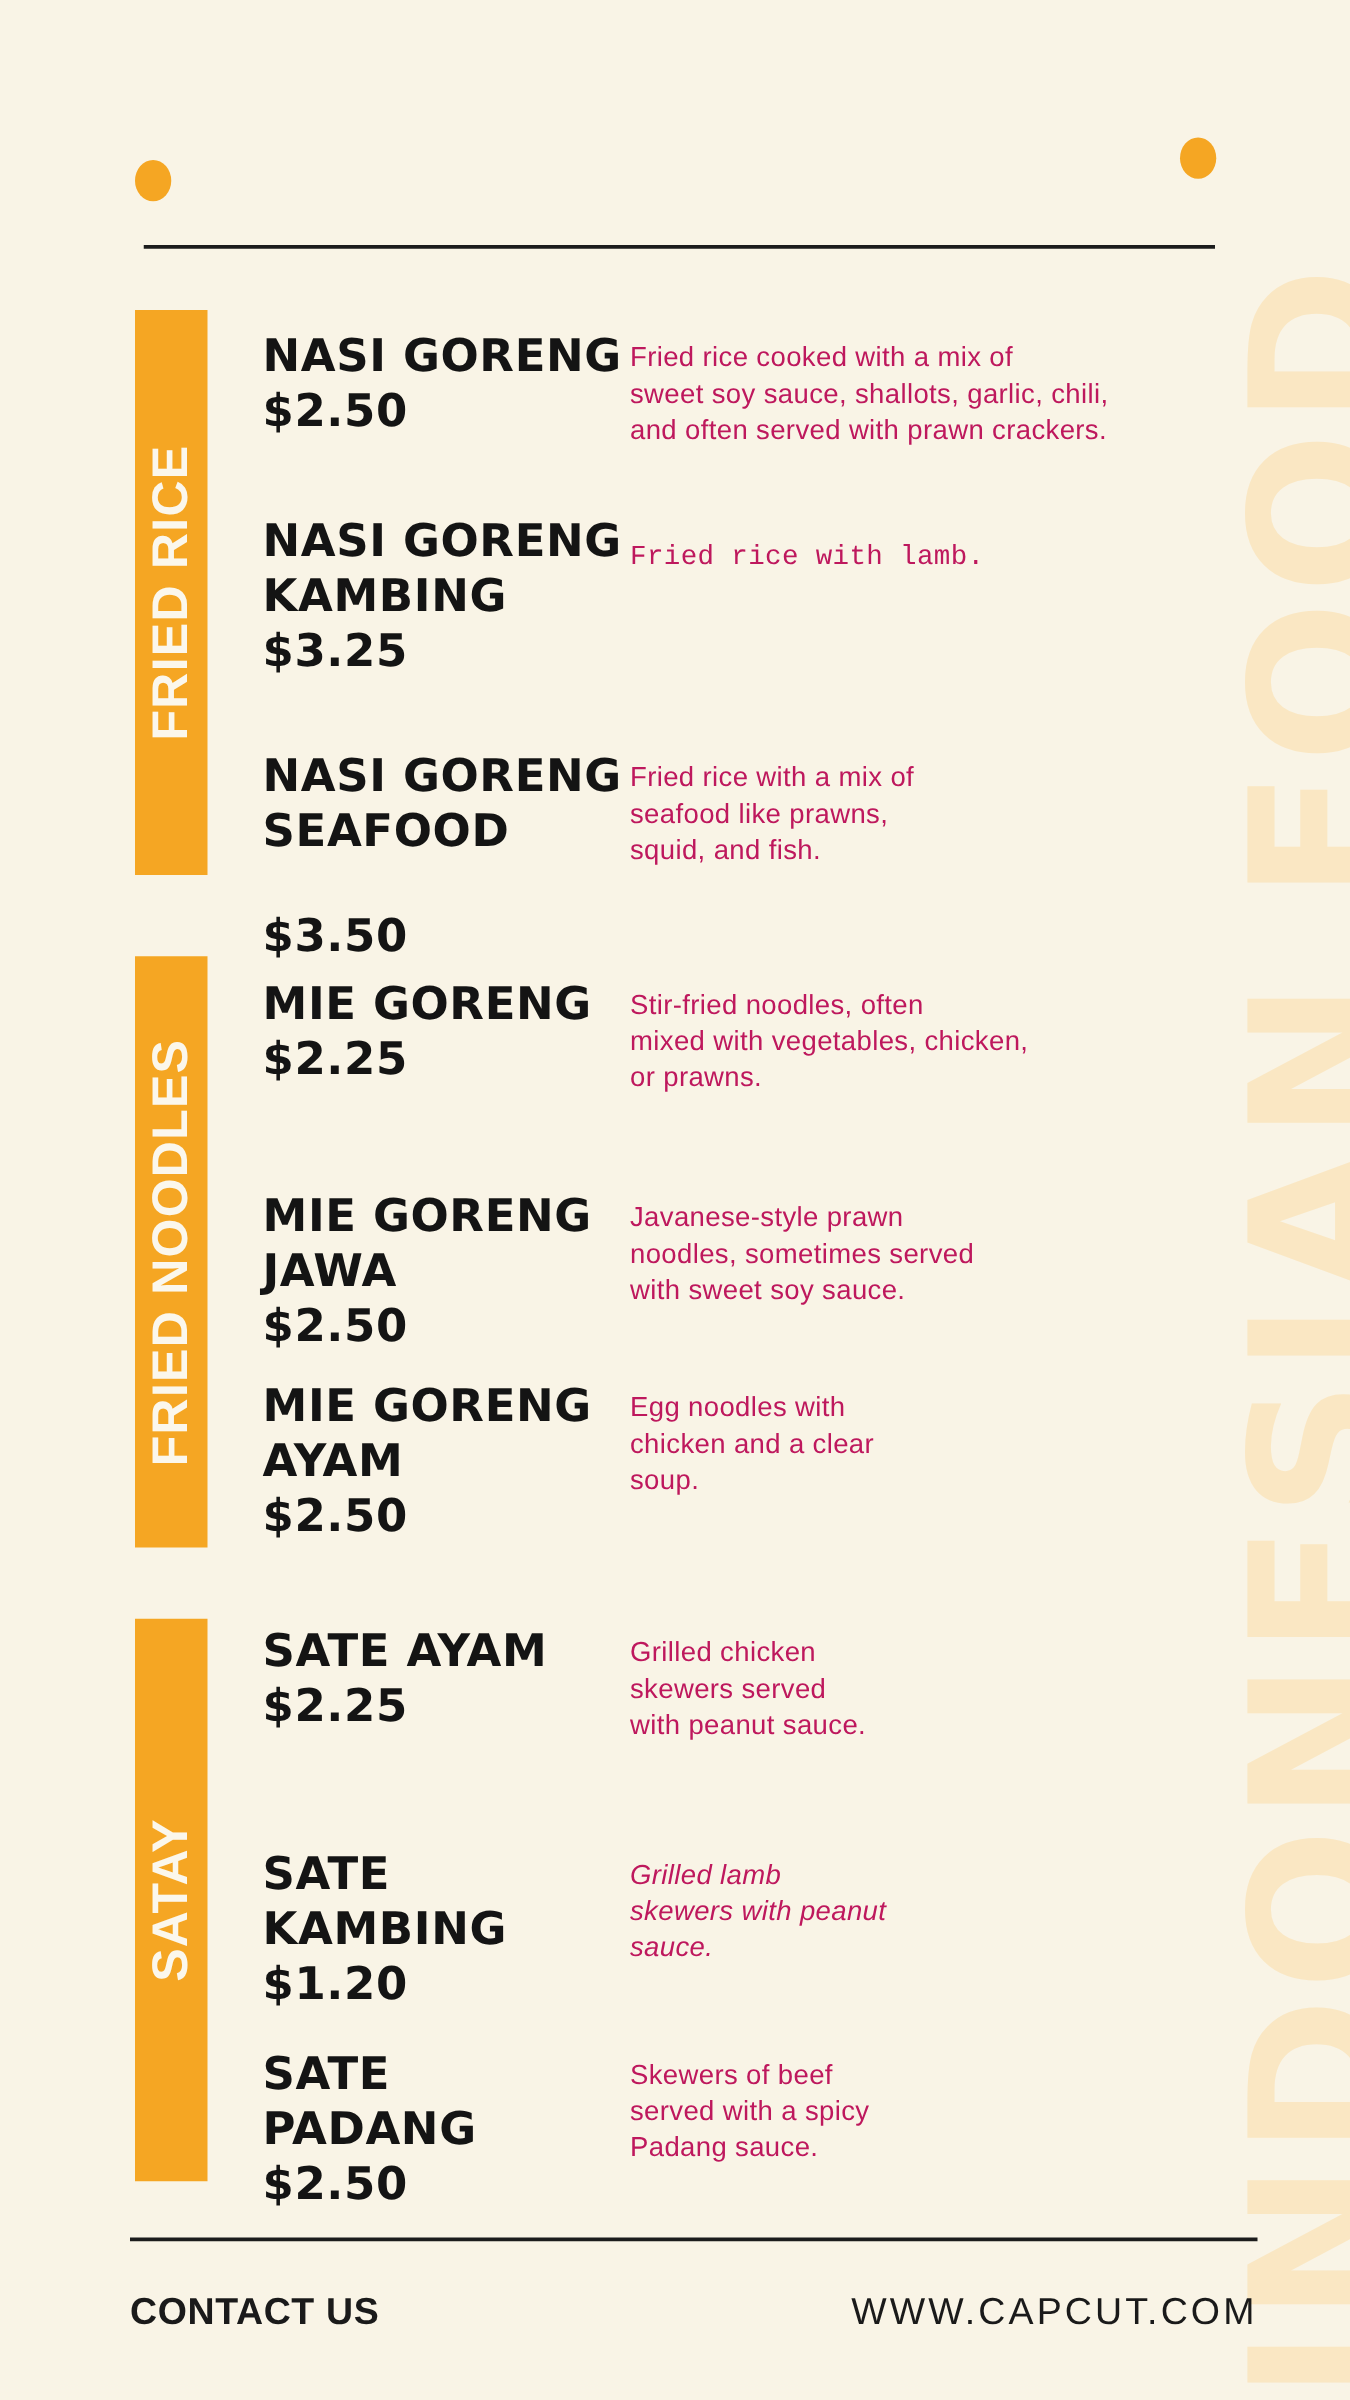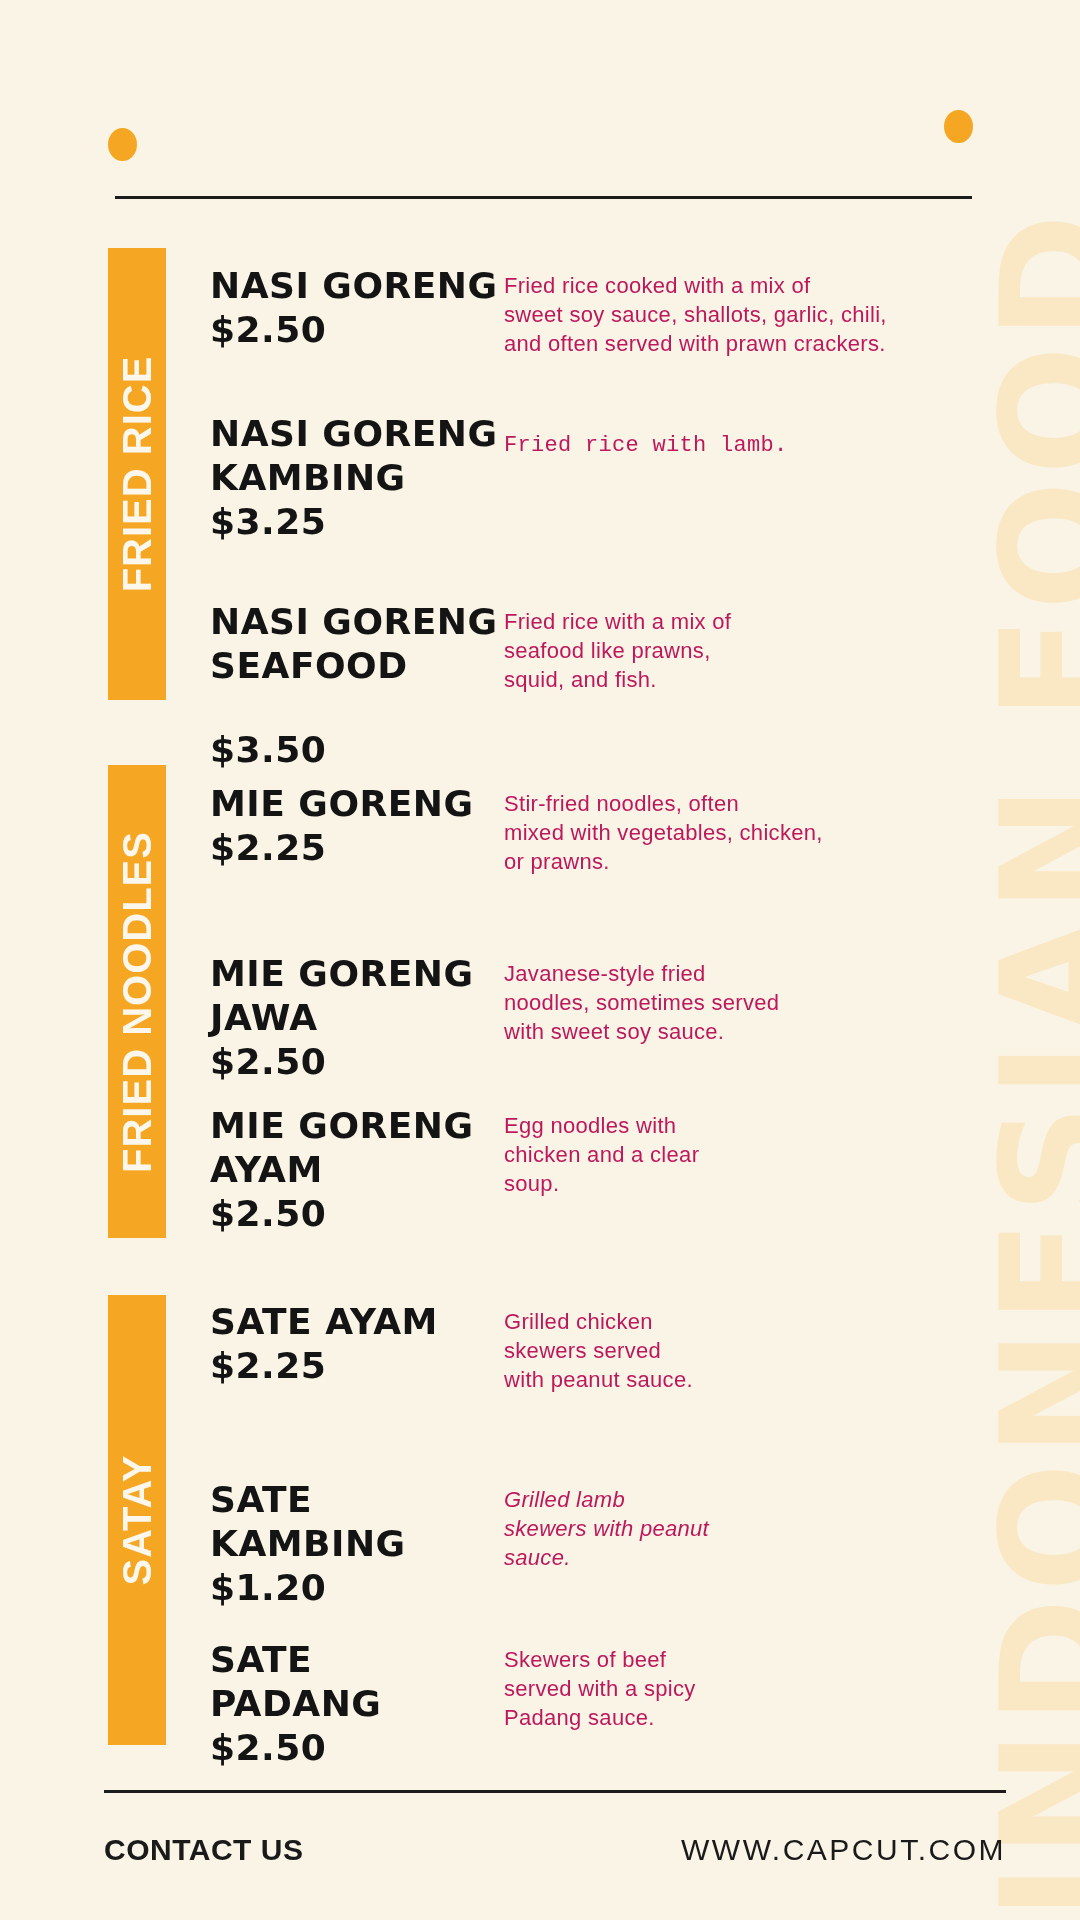--- a/index.html
+++ b/index.html
@@ -162,21 +162,21 @@
     <div class="item-price" style="top:44px;">$2.25</div>
     <div class="item-desc" style="top:0;">Stir-fried noodles, often
 mixed with vegetables, chicken,
 or prawns.</div>
   </div>
 
   <div class="item" style="top:952px;">
     <div class="item-name" style="top:0;">MIE GORENG
 JAWA</div>
     <div class="item-price" style="top:88px;">$2.50</div>
-    <div class="item-desc" style="top:0;">Javanese-style fried
+    <div class="item-desc" style="top:0;">Javanese-style prawn
 noodles, sometimes served
 with sweet soy sauce.</div>
   </div>
 
   <div class="item" style="top:1104px;">
     <div class="item-name" style="top:0;">MIE GORENG
 AYAM</div>
     <div class="item-price" style="top:88px;">$2.50</div>
     <div class="item-desc" style="top:0;">Egg noodles with
 chicken and a clear

